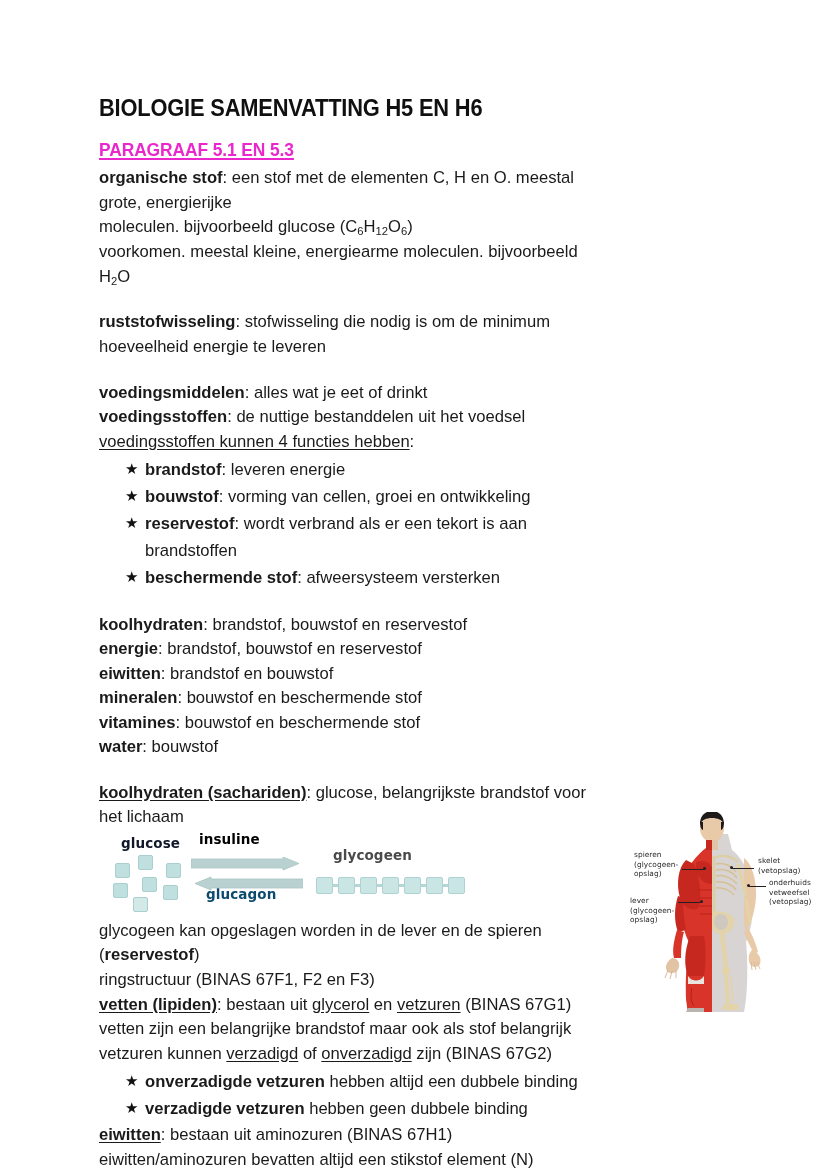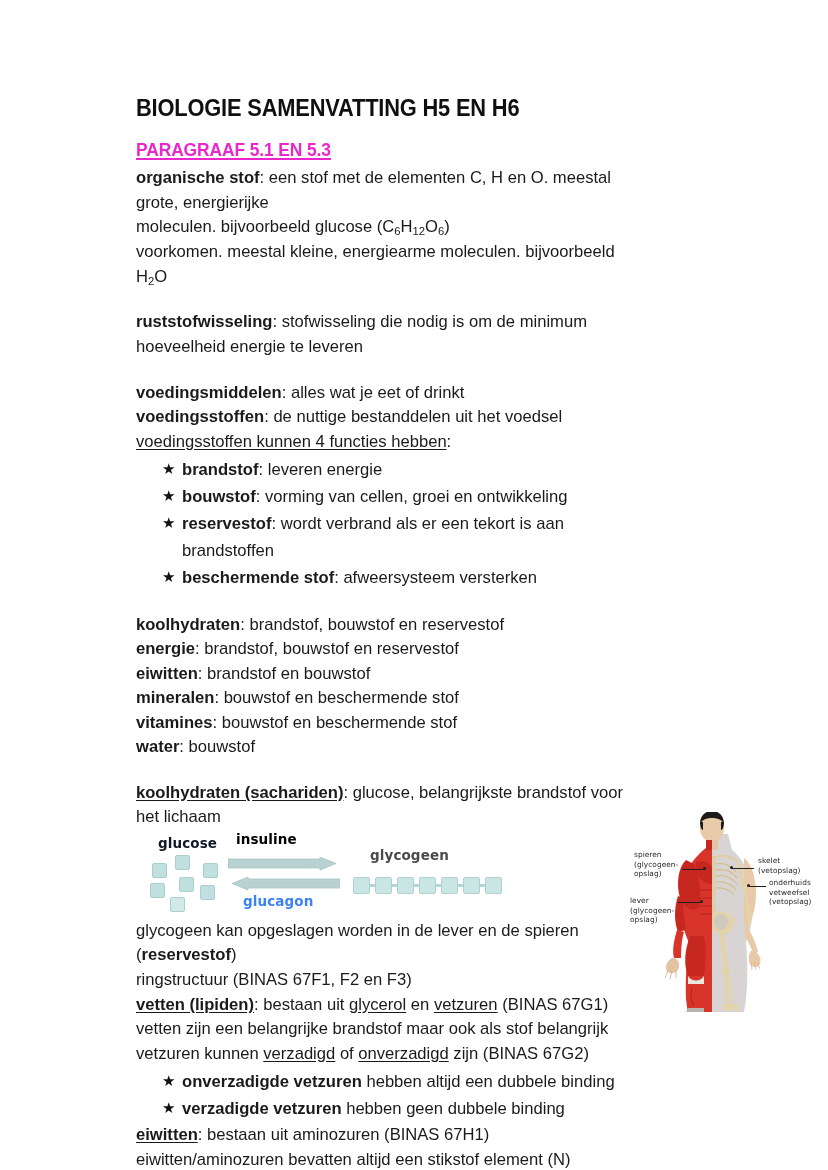--- a/index.html
+++ b/index.html
@@ -13,21 +13,20 @@
     position: relative;
     overflow: hidden;
   }
 
   .page {
     position: absolute;
     left: 0; top: 0;
     width: 688px;
     height: 1170px;
     padding: 96px 95px 0 99px;
-    margin-left: 37px;
   }
 
   
   .doc-title {
     font-family: "Liberation Sans Narrow", "Liberation Sans", sans-serif;
     font-weight: bold;
     font-size: 23.5px;
     letter-spacing: -0.2px;
     transform: scaleX(0.93);
     transform-origin: left center;
@@ -90,21 +89,21 @@
   }
   .dg-label {
     position: absolute;
     font-family: "DejaVu Sans", sans-serif;
     font-weight: bold;
     font-size: 13.5px;
     letter-spacing: 0.1px;
   }
   .dg-glucose { left: 10px; top: 0px; color: #0f172a; }
   .dg-insuline { left: 88px; top: -4px; color: #000000; }
-  .dg-glucagon { left: 95px; top: 58px; color: #3b82f6; }
+  .dg-glucagon { left: 95px; top: 51px; color: #0c4a6e; }
   .dg-glycogeen { left: 222px; top: 12px; color: #4a4a4a; }
 
   .sq {
     position: absolute;
     width: 15px; height: 15px;
     background: #bfe0df;
     border: 1.6px solid #a9cfd0;
     border-radius: 2px;
   }
   .sq.lite { background: #d3e9e8; }

